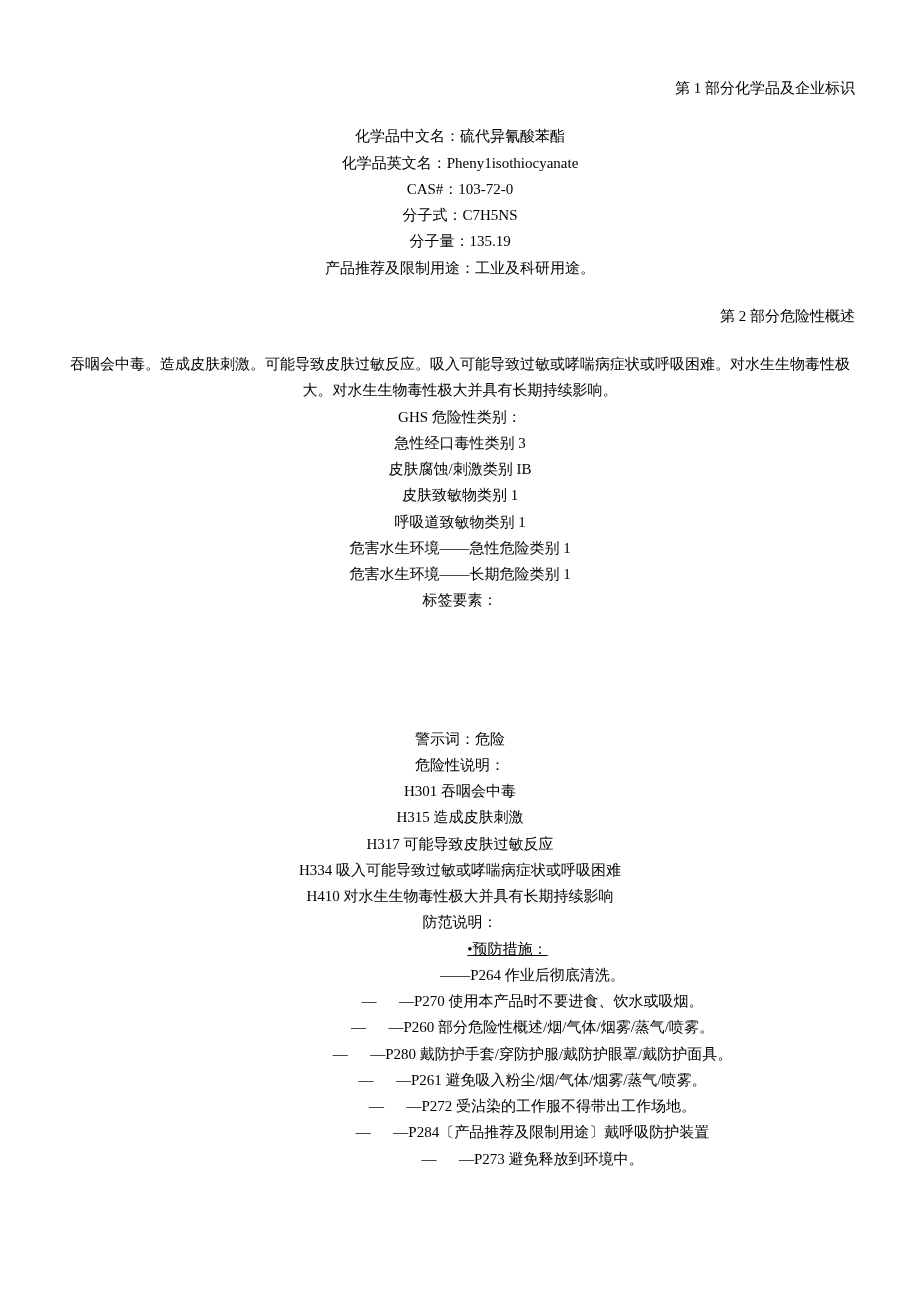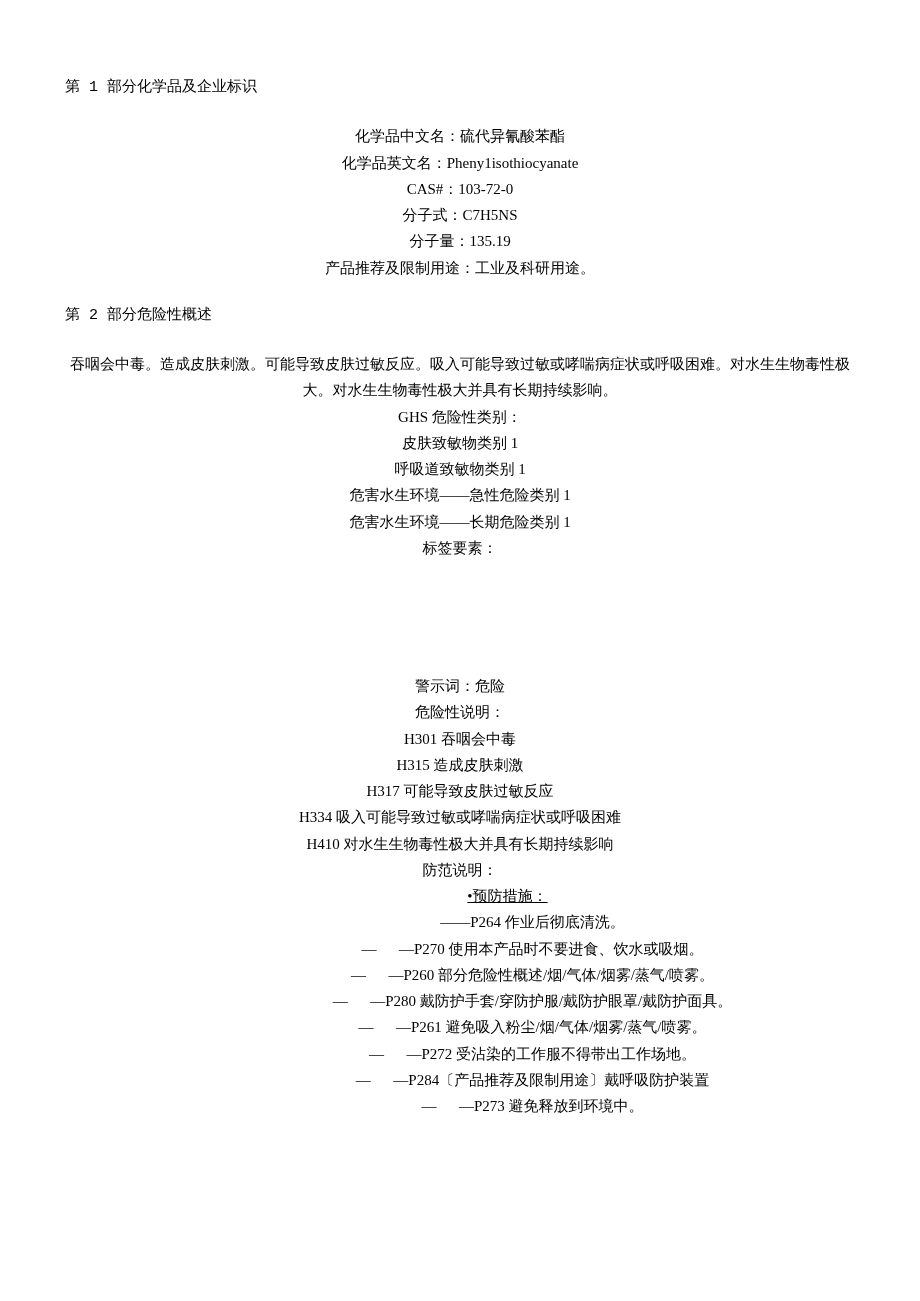--- a/index.html
+++ b/index.html
@@ -7,23 +7,22 @@
     font-size: 15px;
     line-height: 1.75;
     color: #000;
     background: #fff;
     margin: 0;
     padding: 75px 65px;
     width: 920px;
     box-sizing: border-box;
   }
   .section-title {
-    text-align: left;
+    text-align: right;
     margin: 0 0 22px 0;
-    font-family: Liberation Mono, monospace;
   }
   .block { margin-bottom: 22px; }
   .bold { font-weight: normal; }
   .indent1 { padding-left: 95px; text-decoration: underline; }
   .indent2 { padding-left: 145px; }
   p { margin: 0; text-align: center; }
 </style>
 </head>
 <body>
 
@@ -36,20 +35,22 @@
   <p><span>分子式：</span><span>C7H5NS</span></p>
   <p><span>分子量：</span><span>135.19</span></p>
   <p><span>产品推荐及限制用途：</span><span>工业及科研用途。</span></p>
 </div>
 
 <p class="section-title">第 2 部分危险性概述</p>
 
 <div class="block">
   <p>吞咽会中毒。造成皮肤刺激。可能导致皮肤过敏反应。吸入可能导致过敏或哮喘病症状或呼吸困难。对水生生物毒性极大。对水生生物毒性极大并具有长期持续影响。</p>
   <p class="bold">GHS 危险性类别：</p>
+  <p>急性经口毒性类别 3</p>
+  <p>皮肤腐蚀/刺激类别 IB</p>
   <p>皮肤致敏物类别 1</p>
   <p>呼吸道致敏物类别 1</p>
   <p>危害水生环境——急性危险类别 1</p>
   <p>危害水生环境——长期危险类别 1</p>
   <p>标签要素：</p>
 </div>
 
 <div style="height:90px"></div>
 
 <div>

